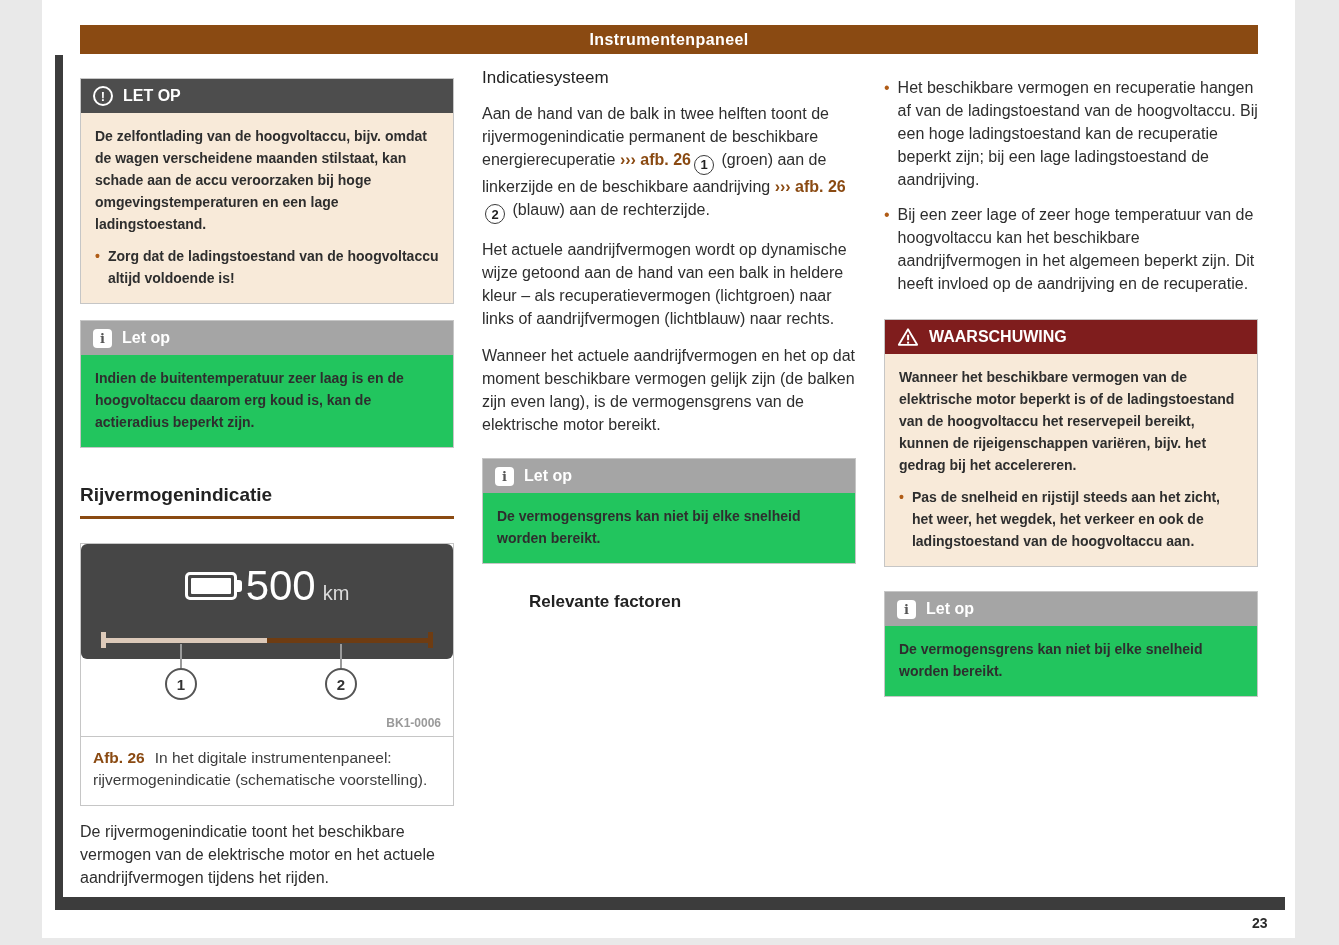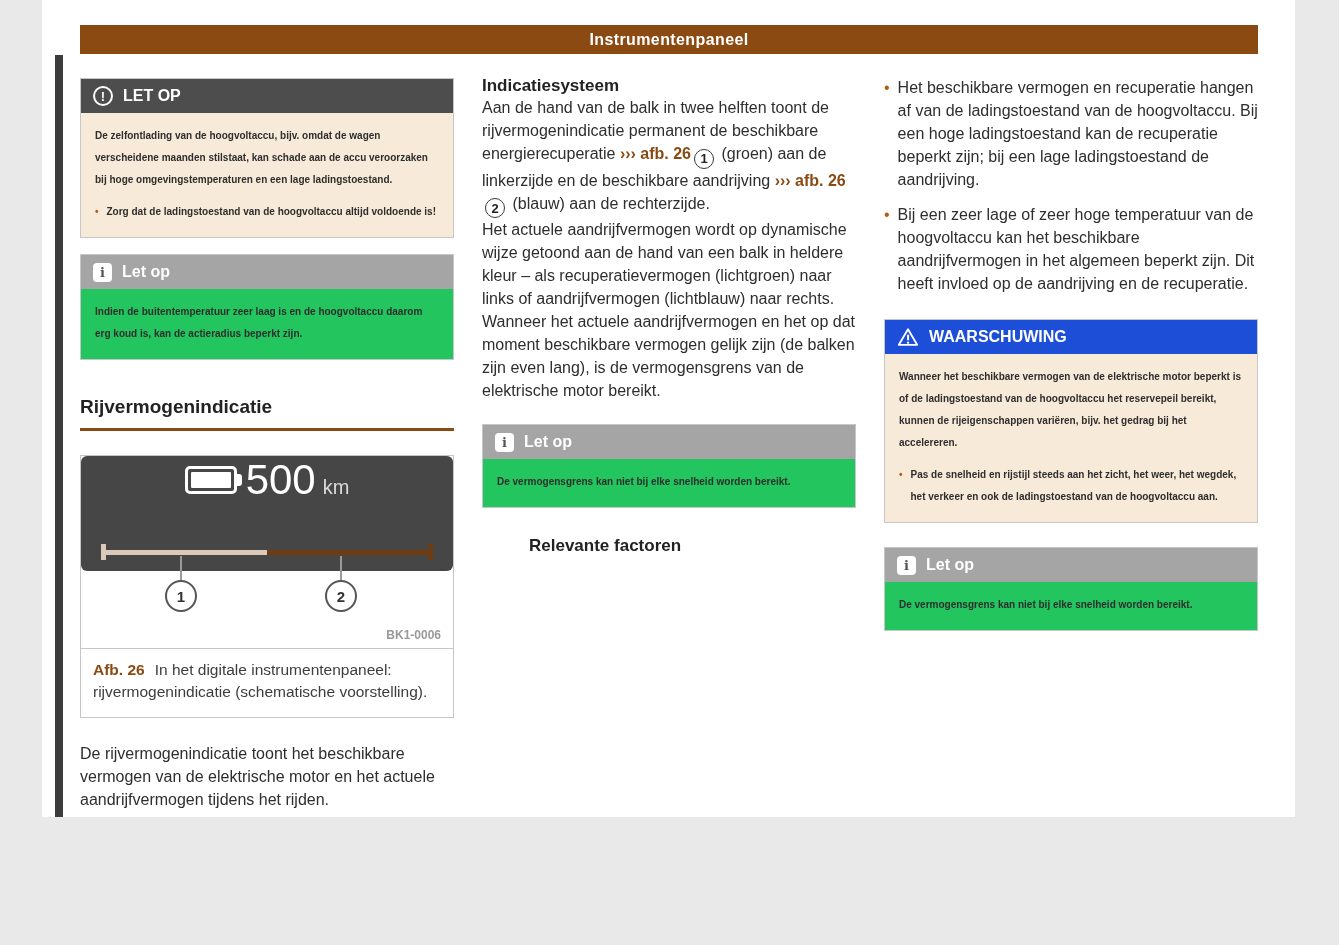--- a/index.html
+++ b/index.html
@@ -1,39 +1,39 @@
 <!DOCTYPE html>
 <html><head>
 <meta charset="utf-8">
 <style>
   * { margin:0; padding:0; box-sizing:border-box; }
   html,body { background:#e9e9e9; font-family:"Liberation Sans", sans-serif; }
-  .canvas { position:relative; width:1339px; height:817px; background:#e9e9e9; overflow:hidden; }
+  .canvas { position:relative; width:1339px; height:945px; background:#e9e9e9; overflow:hidden; }
   .sheet { position:absolute; left:42px; top:0; width:1253px; height:938px; background:#ffffff; }
 
   .topbar { position:absolute; left:80px; top:25px; width:1178px; height:29px;
             background:#8a4a12; color:#fff; display:flex; align-items:center; justify-content:center;
             font-size:16px; font-weight:bold; letter-spacing:0.4px; }
   .leftbar { position:absolute; left:55px; top:55px; width:8px; height:855px; background:#3c3c3c; }
   .bottombar { position:absolute; left:55px; top:897px; width:1230px; height:13px; background:#3c3c3c; }
   .pagenum { position:absolute; left:1252px; top:915px; font-size:14px; font-weight:bold; color:#2c2c2c; }
 
   .content { position:absolute; left:80px; top:68px; width:1178px; display:flex; gap:28px; }
   .col { width:374px; }
 
   p.body { font-size:16px; line-height:23px; color:#2e2e2e; }
 
   
   .box { border:1px solid #c6c6c6; margin-top:16px; }
   .box-header { height:34px; display:flex; align-items:center; gap:10px; padding:0 12px;
                 color:#fff; font-weight:bold; font-size:16px; }
   .hdr-dark  { background:#4d4d4d; }
   .hdr-gray  { background:#a5a5a5; }
-  .hdr-brown { background:#1d4ed8; }
-  .box-body  { padding:12px 14px 14px 14px; font-size:10px; line-height:22px;
+  .hdr-brown { background:#7f1d1d; }
+  .box-body  { padding:12px 14px 14px 14px; font-size:14px; line-height:22px;
                font-weight:bold; color:#2e2e2e; }
   .body-cream { background:#f8ead9; }
   .body-gray  { background:#22c55e; }
   .box-bullet { display:flex; margin-top:10px; }
   .dot { color:#b05c16; margin-right:8px; }
 
   .icon-excl { width:20px; height:20px; min-width:20px; border:2px solid #fff; border-radius:50%;
                display:inline-flex; align-items:center; justify-content:center;
                font-size:13px; font-weight:bold; color:#fff; }
   .icon-info { width:19px; height:19px; min-width:19px; background:#fff; border-radius:4px;
@@ -42,21 +42,21 @@
 
   
   .first { margin-top:10px; }
   .section-title { margin-top:36px; font-size:19px; font-weight:bold; color:#222;
                    padding-bottom:10px; border-bottom:3px solid #8a4a12; }
 
   .figure { margin-top:24px; border:1px solid #c6c6c6; }
   .fig-image { position:relative; height:192px; background:#fff; }
   .fig-screen { position:absolute; left:0; top:0; right:0; height:115px;
                 background:#464646; border-radius:6px; }
-  .battery-row { display:flex; align-items:center; justify-content:center; gap:4px; }
+  .battery-row { display:flex; align-items:center; justify-content:center; gap:4px; padding-top:18px; }
   .battery { display:flex; align-items:center; }
   .bat-body { width:52px; height:28px; border:3px solid #fff; border-radius:5px; padding:3px; }
   .bat-fill { display:block; width:100%; height:100%; background:#fff; border-radius:1px; }
   .bat-nub  { width:5px; height:12px; background:#fff; border-radius:0 3px 3px 0; }
   .range { display:flex; align-items:baseline; gap:7px; }
   .range .val  { font-size:42px; color:#fff; }
   .range .unit { font-size:20px; color:#dcdcdc; }
   .power-bar { position:absolute; left:20px; top:88px; width:332px; height:16px; }
   .pb-seg-l { position:absolute; left:0; top:6px; width:50%; height:5px; background:#dcc9b9; }
   .pb-seg-r { position:absolute; left:50%; top:6px; width:50%; height:5px; background:#6e3c12; }
@@ -67,22 +67,22 @@
   .fig-circle { position:absolute; top:124px; width:32px; height:32px; border:2px solid #555;
                 border-radius:50%; background:#fff; display:flex; align-items:center;
                 justify-content:center; font-size:15px; font-weight:bold; color:#333; }
   .fig-code { position:absolute; right:12px; bottom:6px; font-size:12px; color:#9a9a9a;font-weight:bold; }
   .fig-caption { border-top:1px solid #c6c6c6; padding:10px 12px 14px 12px;
                  font-size:15.5px; line-height:22px; color:#3d3d3d; }
   .cap-label { color:#8a4a12; font-weight:bold; margin-right:10px; }
   .after-fig { margin-top:24px; }
 
   
-  .h-sub { margin-top:8px; font-size:17px; font-weight:bold; color:#222; }
-  .col p.body { }
+  .h-sub { font-size:17px; font-weight:normal; color:#222; }
+  .col p.body { margin-top:14px; }
   .ref { color:#8a4a12; font-weight:bold; }
   .cnum { display:inline-flex; width:20px; height:20px; border:1.5px solid #3a3a3a; border-radius:50%;
           align-items:center; justify-content:center; font-size:13px; font-weight:bold;
           color:#222; vertical-align:-4px; margin:0 3px; }
   .bullet-para { display:flex; margin-top:12px; font-size:16px; line-height:23px; color:#2e2e2e; }
   .h-sub2 { margin-top:28px; font-size:17px; font-weight:bold; color:#222;margin-left:47px; }
   .mt24 { margin-top:24px; }
 </style>
 </head>
 <body>

